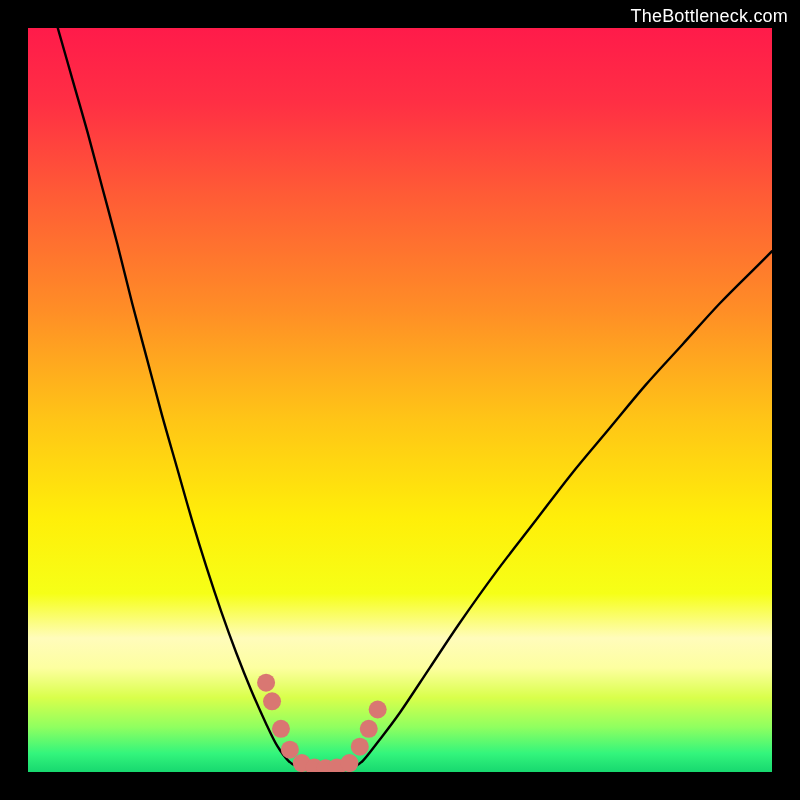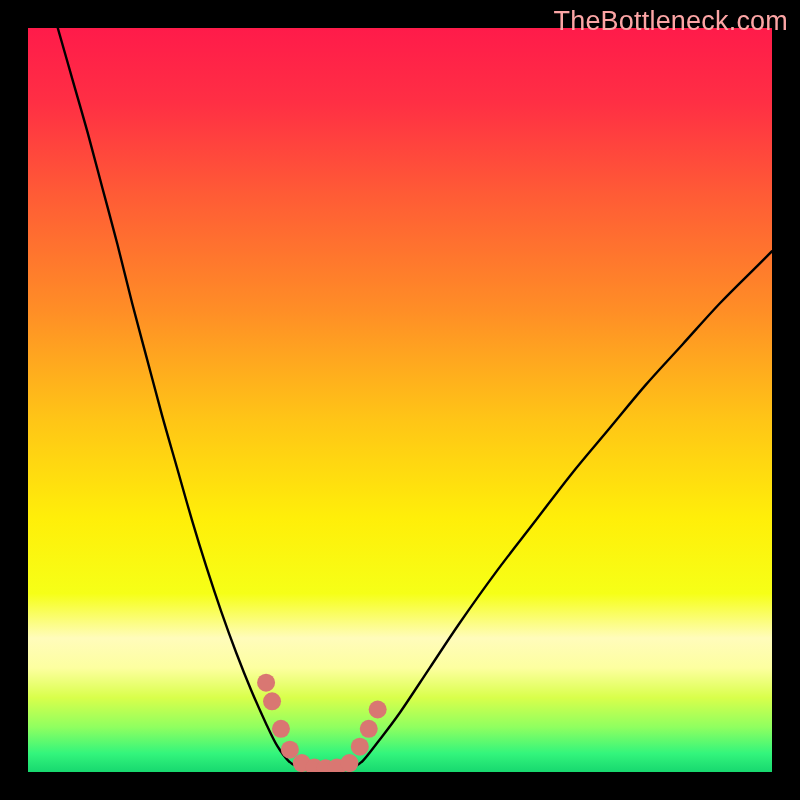--- a/index.html
+++ b/index.html
@@ -21,22 +21,22 @@
     left: 28px;
     top: 28px;
     width: 744px;
     height: 744px;
     overflow: hidden;
   }
   .watermark {
     position: absolute;
     top: 6px;
     right: 12px;
-    color: #fca5a5;
-    font-size: 27px;
+    color: #ffffff;
+    font-size: 18px;
     font-weight: 400;
     letter-spacing: 0.2px;
   }
   svg { display: block; }
 </style>
 </head>
 <body>
 
 <div class="frame">
   <div class="plot">

